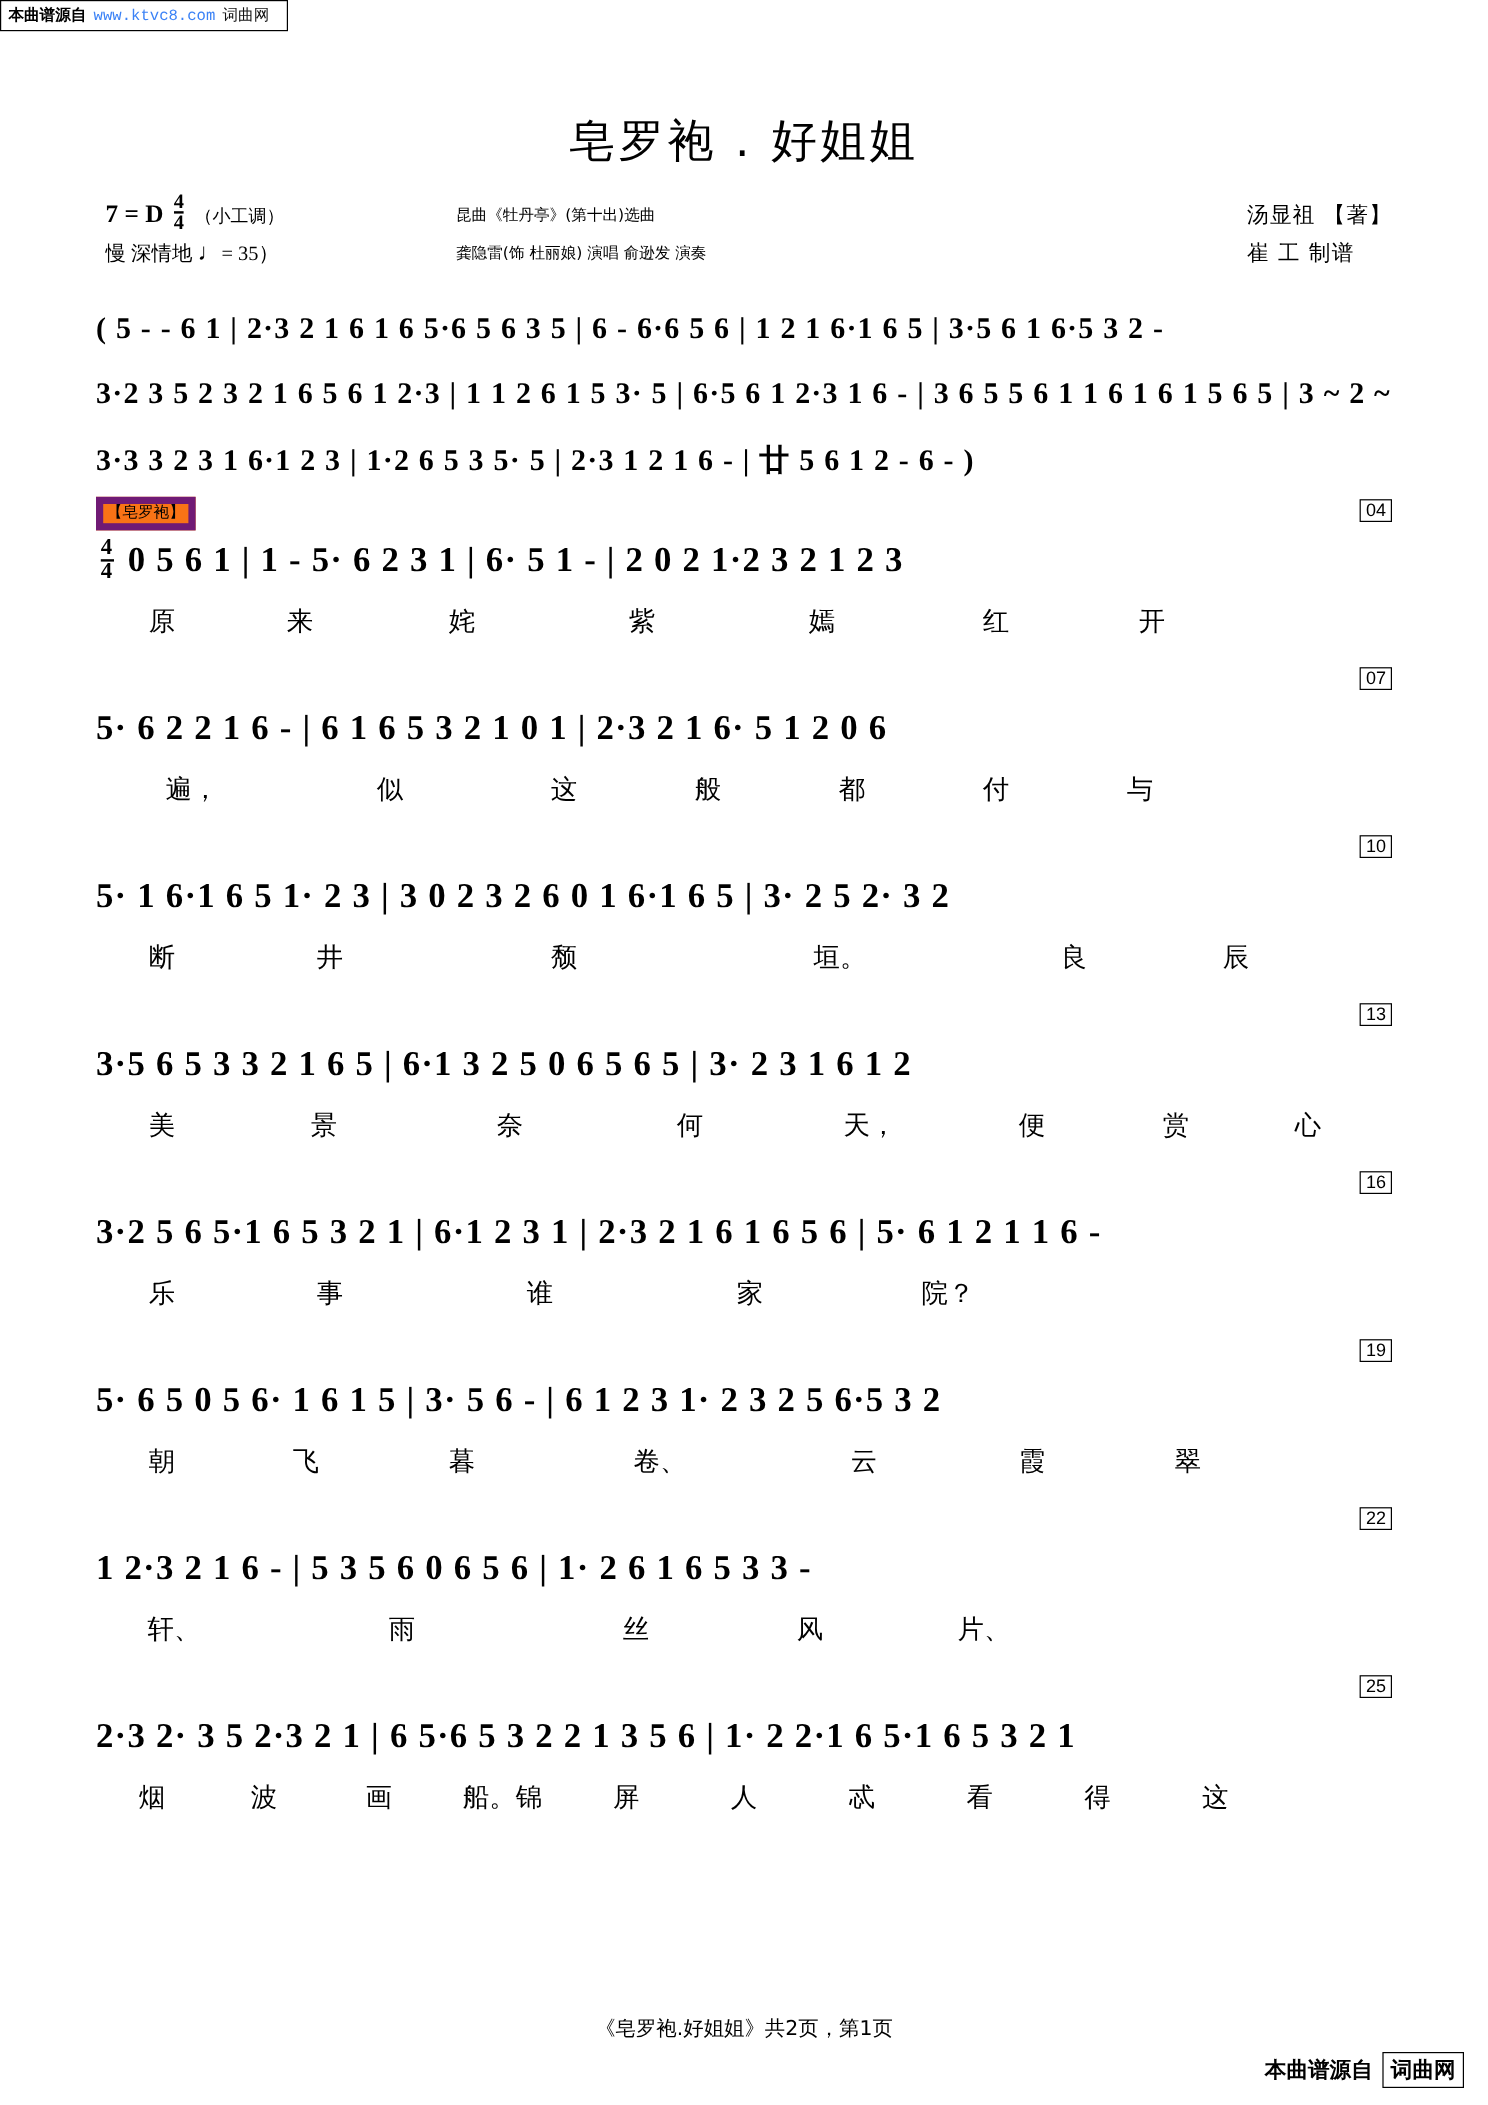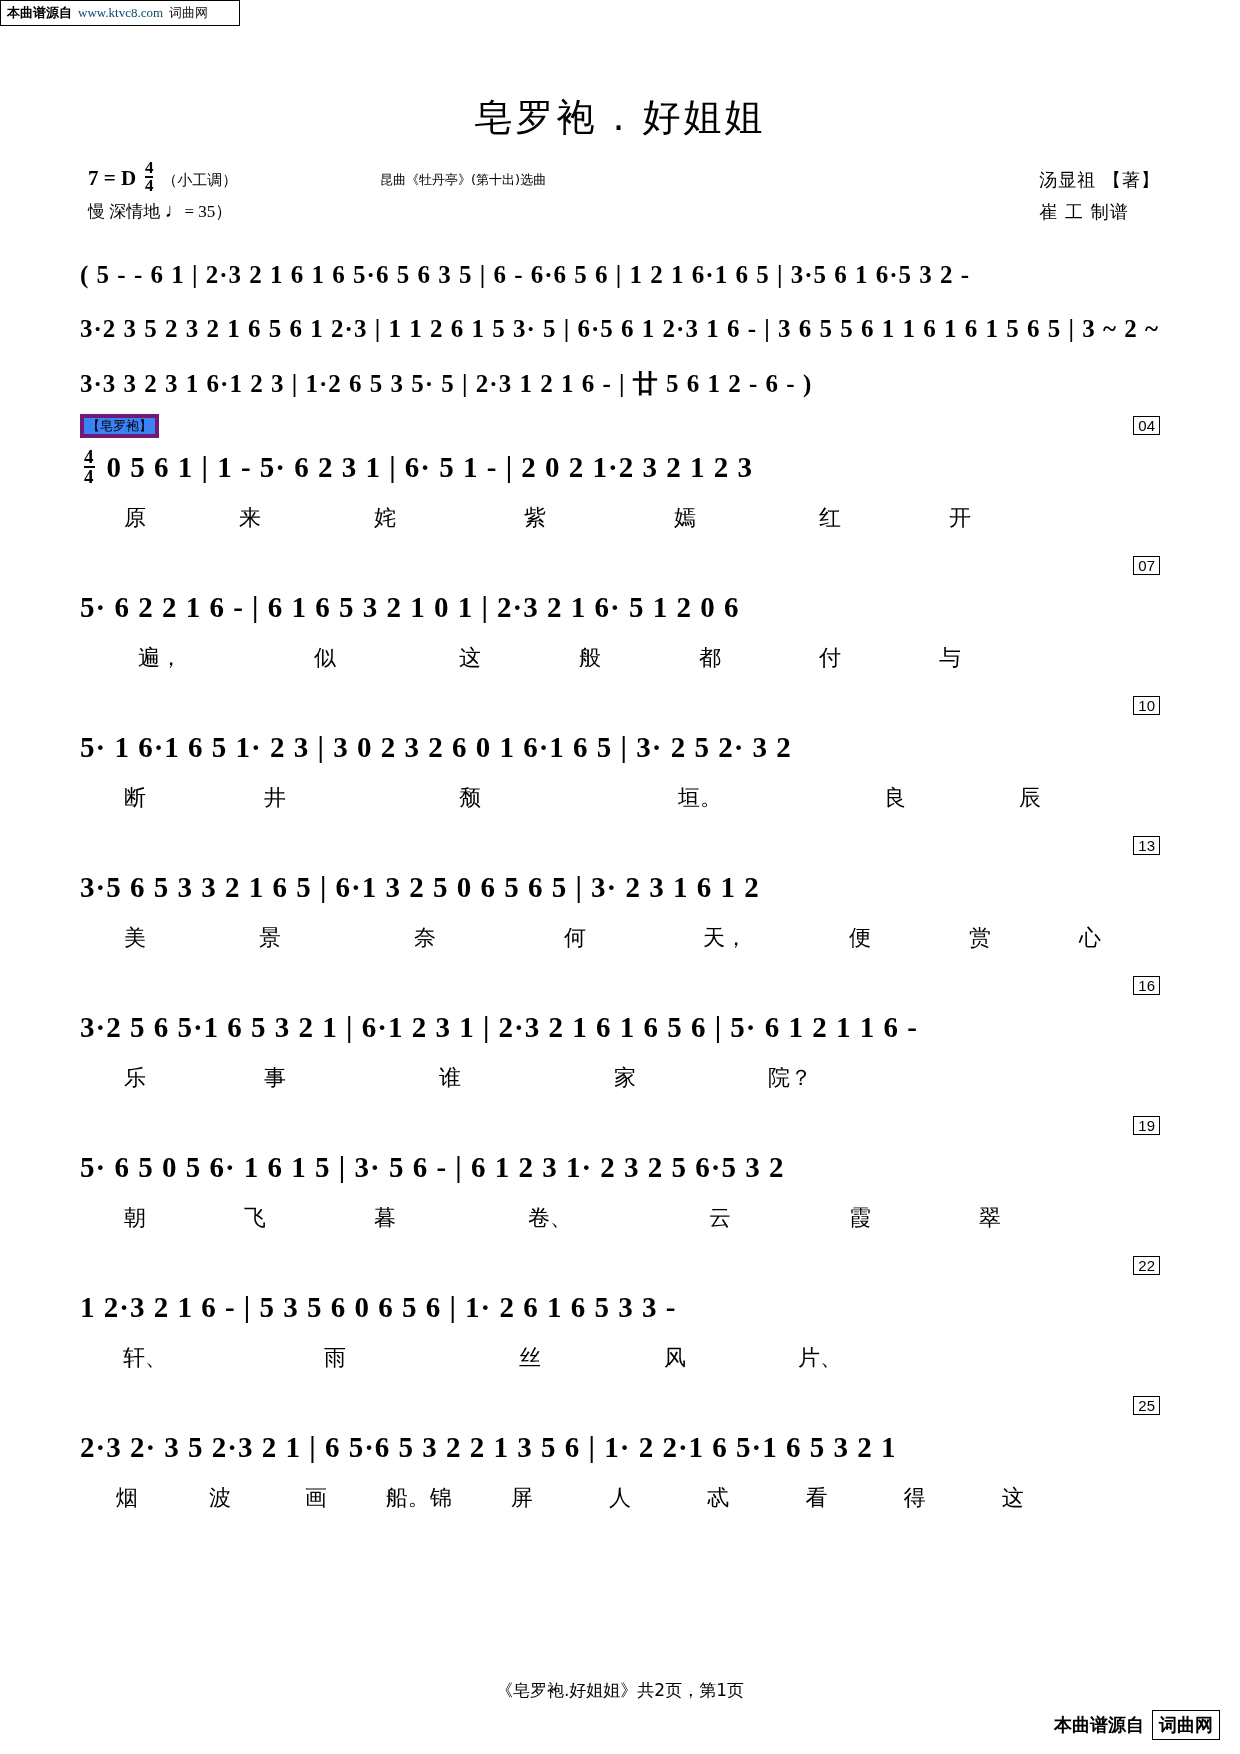--- a/index.html
+++ b/index.html
@@ -25,21 +25,21 @@
     border: 1px solid #000;
     box-sizing: border-box;
     display: flex;
     align-items: center;
     padding-left: 6px;
     font-size: 13px;
     gap: 6px;
     background: #fff;
   }
   .source-bar .sb-label { font-weight: bold; font-family: "Liberation Sans", sans-serif; }
-  .source-bar .sb-url { font-family: Liberation Serif, serif; color: #0c4a6e; }
+  .source-bar .sb-url { font-family: Liberation Mono, monospace; color: #3b82f6; }
   .source-bar .sb-site { font-family: "Liberation Sans", sans-serif; color: #111; }
 
   
   .doc-title {
     position: absolute;
     top: 92px;
     left: 0; width: 100%;
     text-align: center;
     font-family: "DejaVu Sans", sans-serif;
     font-weight: normal;
@@ -151,26 +151,26 @@
     border: 1px solid #000;
     font-size: 15px;
     font-family: "Liberation Sans", sans-serif;
     padding: 1px 4px;
     line-height: 1;
     background: #fff;
   }
   .sec-label {
     position: absolute;
     left: 0; top: -16px;
-    border: 4px solid #701a75;
+    border: 6px solid #701a75;
     font-size: 13px;
     font-family: "DejaVu Sans", sans-serif;
     padding: 1px 3px;
     line-height: 1.1;
-    background: #3b82f6;
+    background: #f97316;
   }
 
   
   .footer-center {
     position: absolute;
     bottom: 52px;
     left: 0; width: 100%;
     text-align: center;
     font-size: 17px;
     font-family: "DejaVu Sans", sans-serif;
@@ -214,20 +214,21 @@
       <span class="small-note">（小工调）</span>
     </div>
     <div style="font-size:17px;">
       <span>慢 深情地</span>
       <span style="font-size:20px;">♩</span><span>= 35）</span>
     </div>
   </div>
 
   <div class="hdr-center">
     <div>昆曲《牡丹亭》(第十出)选曲</div>
+    <div>龚隐雷(饰 杜丽娘) 演唱   俞逊发 演奏</div>
   </div>
 
   <div class="hdr-right">
     <div>汤显祖 【著】</div>
     <div>崔  工   制谱</div>
   </div>
 </div>
 
 <div class="intro" style="top:248px;">
   <div class="intro-line">( 5 - - 6 1 | 2·3 2 1  6 1 6  5·6 5 6 3 5 | 6 - 6·6 5 6 | 1  2 1 6·1 6 5 | 3·5 6 1  6·5 3 2 -</div>

